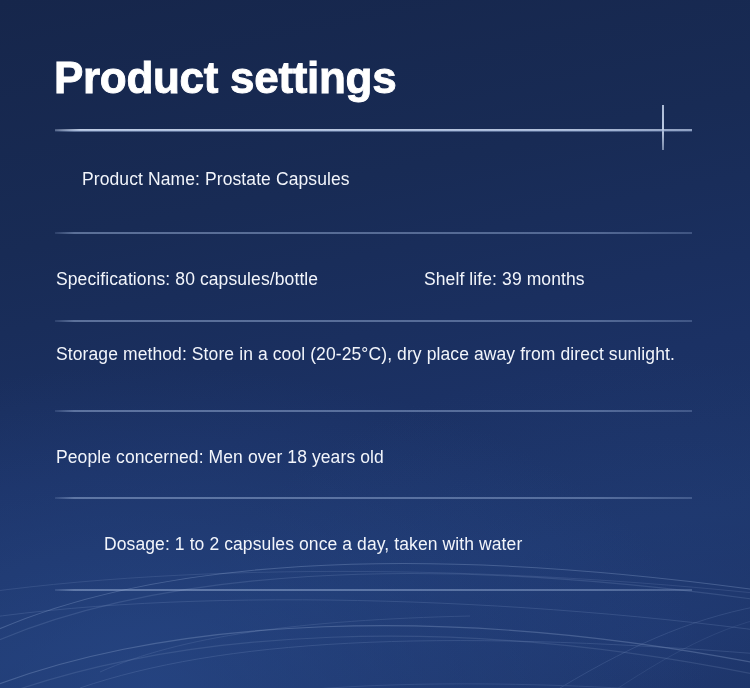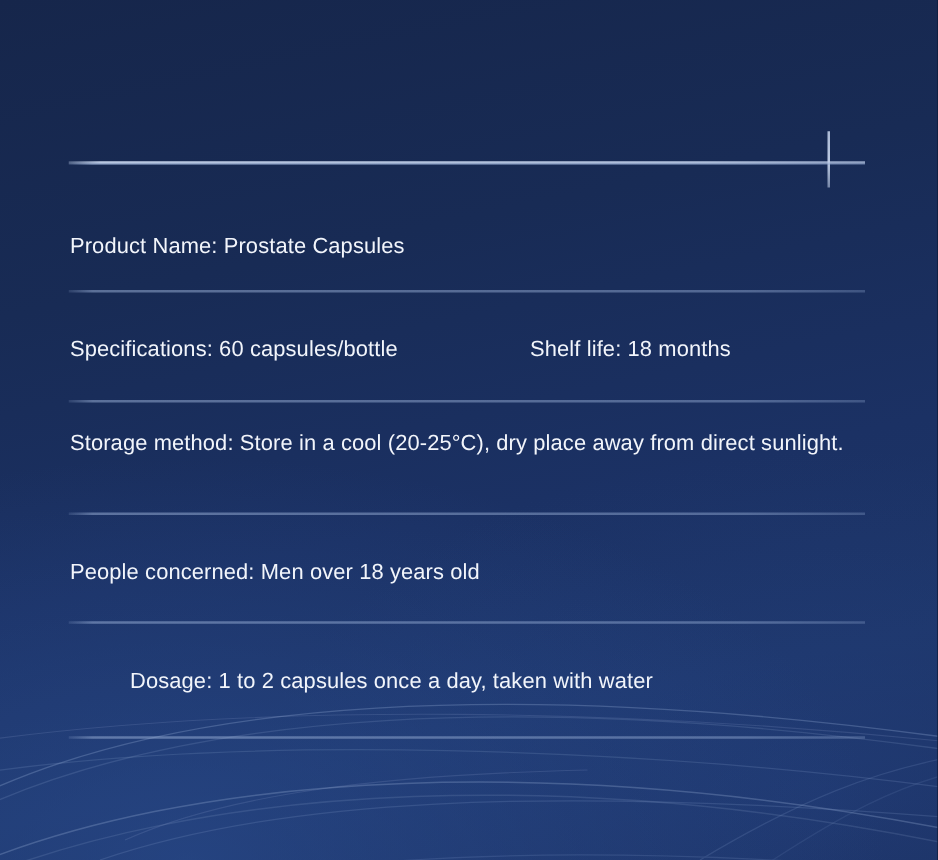--- a/index.html
+++ b/index.html
@@ -89,21 +89,21 @@
   .row .text.wrap {
     width: 636px;
     white-space: normal;
   }
   .row .text.col2 {
     left: 369px;
   }
 
   
   #row-product     { top: 130px; }
-  #row-product     .text { top: 53px; }
+  #row-product     .text { top: 36px; margin-left: 26px; }
 
   #row-specs       { top: 232px; }
   #row-specs       .text { top: 34px; }
 
   #row-storage     { top: 320px; }
   #row-storage     .text { top: 21px; }
 
   #row-people      { top: 410px; }
   #row-people      .text { top: 34px; }
 
@@ -134,34 +134,35 @@
       <path d="M-20 760 C 160 690, 380 664, 790 700"></path>
       <path d="M560 688 C 640 640, 700 616, 770 604"></path>
       <path d="M600 700 C 672 652, 720 626, 780 614" opacity="0.7"></path>
     </g>
     <g fill="none" stroke="#93a9d2" stroke-width="0.9" opacity="0.18">
       <path d="M-40 596 C 200 560, 520 566, 800 598"></path>
       <path d="M100 672 C 180 636, 300 620, 470 616"></path>
     </g>
   </svg>
 
+  <div class="title">Product settings</div>
   <div class="header-rule"></div>
   <div class="header-tick"></div>
 
   <div class="rows">
 
     <div class="row" id="row-product">
       <div class="line"></div>
       <div class="text">Product Name: Prostate Capsules</div>
     </div>
 
     <div class="row" id="row-specs">
       <div class="line"></div>
-      <div class="text">Specifications: 60 capsules/bottle</div>
-      <div class="text col2">Shelf life: 18 months</div>
+      <div class="text">Specifications: 80 capsules/bottle</div>
+      <div class="text col2">Shelf life: 39 months</div>
     </div>
 
     <div class="row" id="row-storage">
       <div class="line"></div>
       <div class="text wrap">Storage method: Store in a cool (20-25°C), dry place away from direct sunlight.</div>
     </div>
 
     <div class="row" id="row-people">
       <div class="line"></div>
       <div class="text">People concerned: Men over 18 years old</div>

